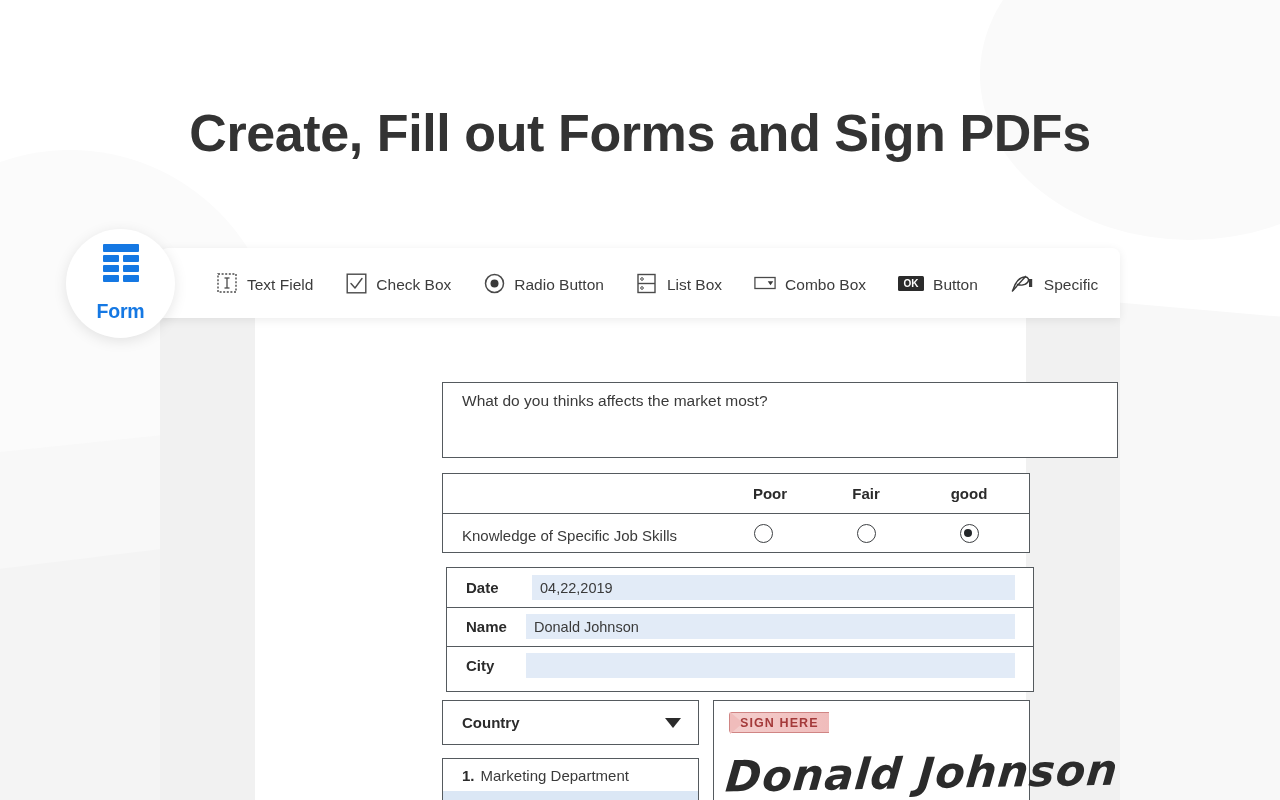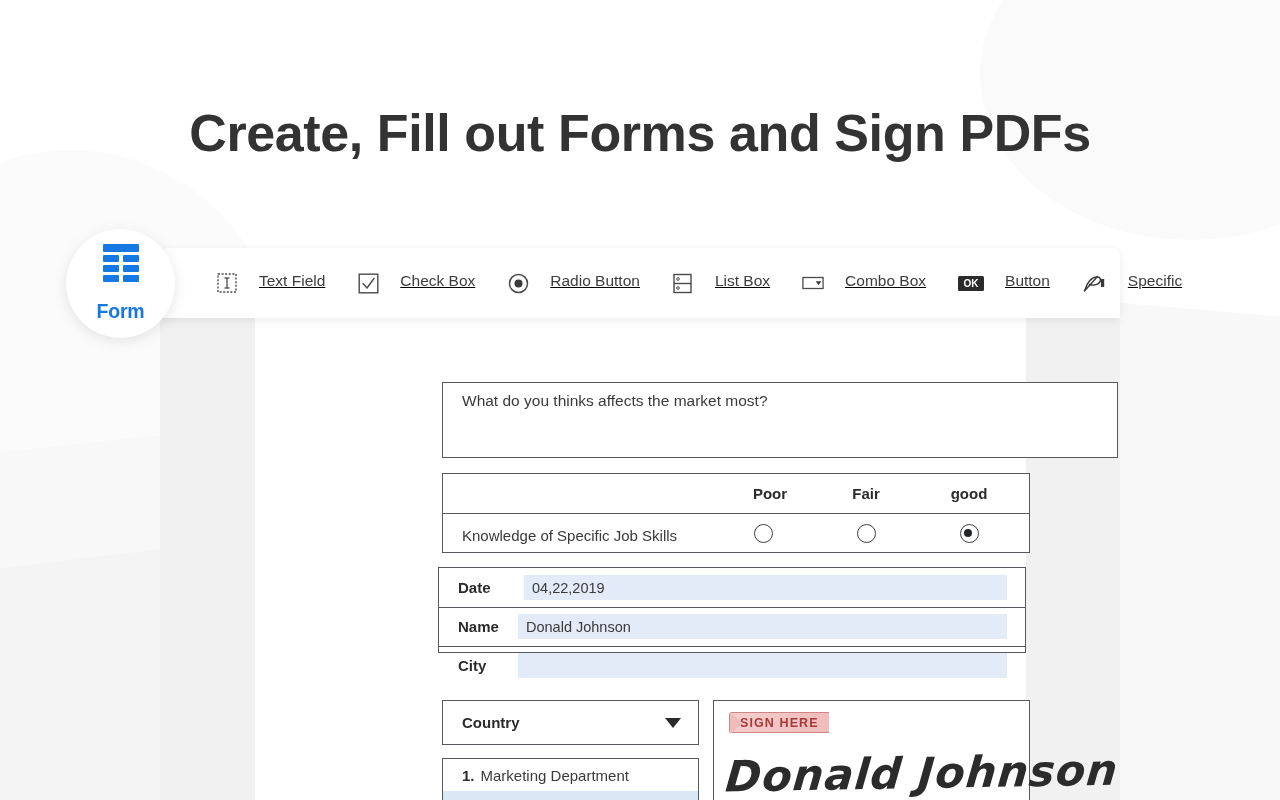--- a/index.html
+++ b/index.html
@@ -32,21 +32,21 @@
     position:absolute;left:0;top:0;width:960px;height:70px;
     background:#ffffff;border-radius:8px 8px 0 0;
     box-shadow:0 2px 10px rgba(0,0,0,0.08);
     z-index:3;
   }
   #toolbar-items{
     position:absolute;left:0;top:0;height:70px;width:960px;
     display:flex;align-items:center;padding-left:50px;box-sizing:border-box;
   }
   .tool{
-    display:flex;align-items:flex-start;gap:21px;margin-right:26px;cursor:default;text-decoration:underline;
+    display:flex;align-items:flex-end;gap:9px;margin-right:26px;cursor:default;
   }
   .tool .tlabel{font-size:15.5px;color:#3c3c3c;white-space:nowrap;}
   .ticon{width:22px;height:22px;display:flex;align-items:center;justify-content:center;flex:0 0 auto;padding-left:6px;}
 
   
   #workarea{
     position:absolute;left:0;top:70px;width:960px;height:482px;
     background:#f1f1f1;overflow:hidden;
     z-index:1;
   }
@@ -80,21 +80,21 @@
   }
 
   #rate-box{left:187px;top:155px;width:588px;height:80px;}
   #rate-hr{position:absolute;left:0;top:39px;width:100%;height:1.4px;background:#555a5e;}
   .rhead{position:absolute;top:11px;font-size:15px;font-weight:bold;color:#2b2b2b;text-align:center;width:90px;}
   .rcell{position:absolute;top:50px;width:90px;display:flex;justify-content:center;}
   #rate-label{position:absolute;left:19px;top:53px;font-size:15px;color:#3a3a3a;}
   .radio{width:19px;height:19px;border-radius:50%;border:1.6px solid #3d4043;box-sizing:border-box;background:#fff;position:relative;}
   .radio.sel::after{content:"";position:absolute;left:3.5px;top:3.5px;width:8px;height:8px;border-radius:50%;background:#232629;}
 
-  #tf-box{left:183px;top:249px;width:588px;height:86px;padding-left:13px;}
+  #tf-box{left:191px;top:249px;width:588px;height:125px;padding-left:13px;}
   .tfrow{position:absolute;left:0;width:100%;height:39px;}
   .tfrow .tflabel{position:absolute;left:19px;top:11px;font-size:15px;font-weight:bold;color:#2b2b2b;}
   .tfinput{position:absolute;top:7px;height:25px;background:#e2ebf7;display:flex;align-items:center;padding-left:8px;box-sizing:border-box;}
   .tfinput .tfval{font-size:14.5px;color:#3a3a3a;}
   .tfsep{position:absolute;left:0;width:100%;height:1.4px;background:#555a5e;}
 
   #combo{left:187px;top:382px;width:257px;height:45px;display:flex;align-items:center;}
   #combo .clabel{position:absolute;left:19px;font-size:15px;font-weight:bold;color:#2b2b2b;}
   #combo .carrow{position:absolute;right:17px;width:0;height:0;border-left:8px solid transparent;border-right:8px solid transparent;border-top:10px solid #2b2b2b;}
 

